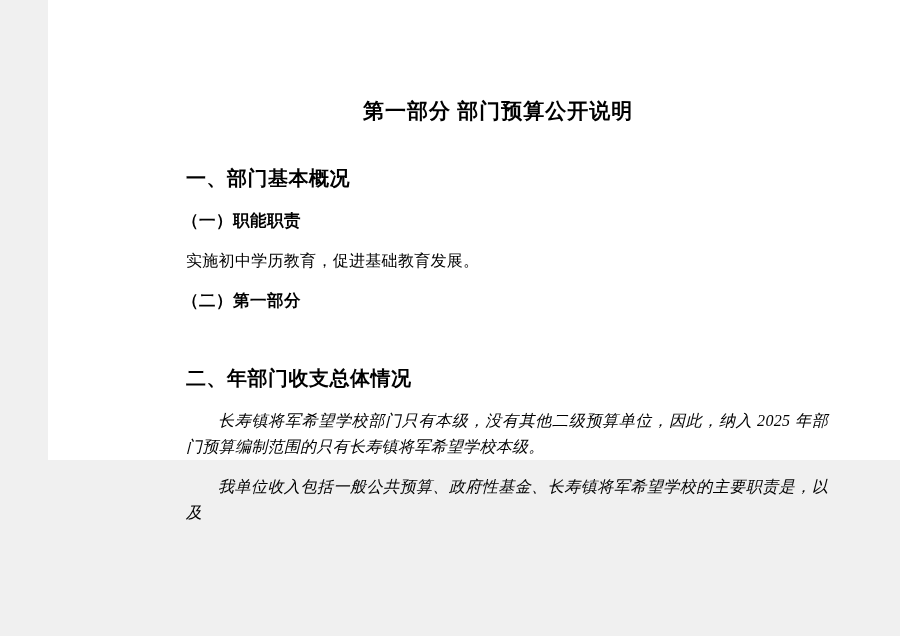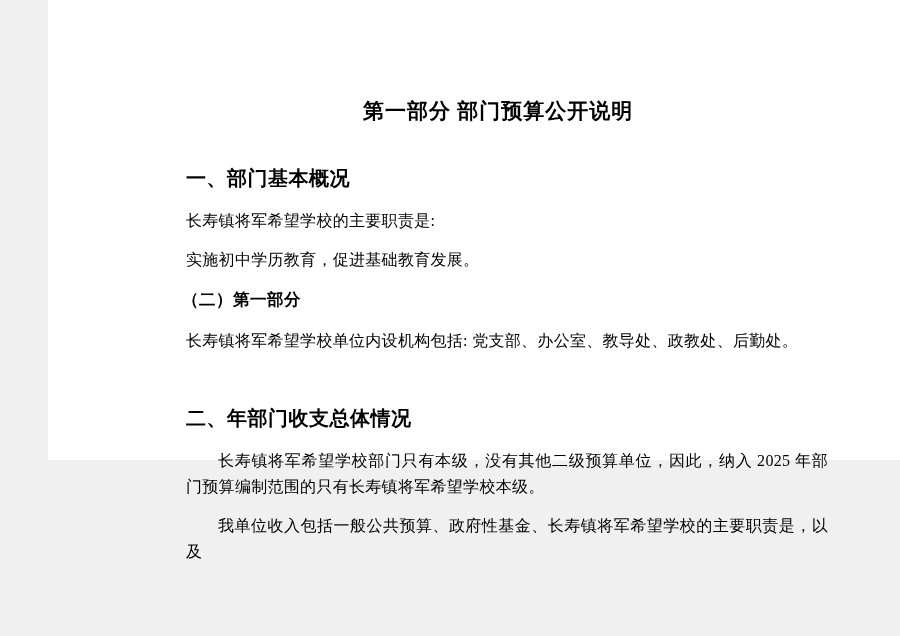--- a/index.html
+++ b/index.html
@@ -55,43 +55,43 @@
     color: #000000;
     margin: 14px 0 0 20px;
     line-height: 1.62;
     letter-spacing: 0.3px;
   }
   .para.indent {
     margin-left: 20px;
     text-indent: 2em;
     text-align: justify;
     padding-right: 2px;
+    font-style: italic;
   }
   .gap-lg {
     height: 30px;
   }
 </style>
 </head>
 <body>
 
 <div class="page">
 
   <div class="doc-title">第一部分 部门预算公开说明</div>
 
   <div class="block">
     <div class="heading-1">一、部门基本概况</div>
 
+    <div class="heading-2">（一）职能职责</div>
 
-    <div class="para">长寿镇将军希望学校的主要职责是:</div>
 
     <div class="para">实施初中学历教育，促进基础教育发展。</div>
 
     <div class="heading-2">（二）第一部分</div>
 
-    <div class="para">长寿镇将军希望学校单位内设机构包括: 党支部、办公室、教导处、政教处、后勤处。</div>
   </div>
 
   <div class="gap-lg"></div>
 
   <div class="block" style="margin-top:18px;">
     <div class="heading-1">二、年部门收支总体情况</div>
 
     <div class="para indent">长寿镇将军希望学校部门只有本级，没有其他二级预算单位，因此，纳入 2025 年部门预算编制范围的只有长寿镇将军希望学校本级。</div>
   </div>
 

